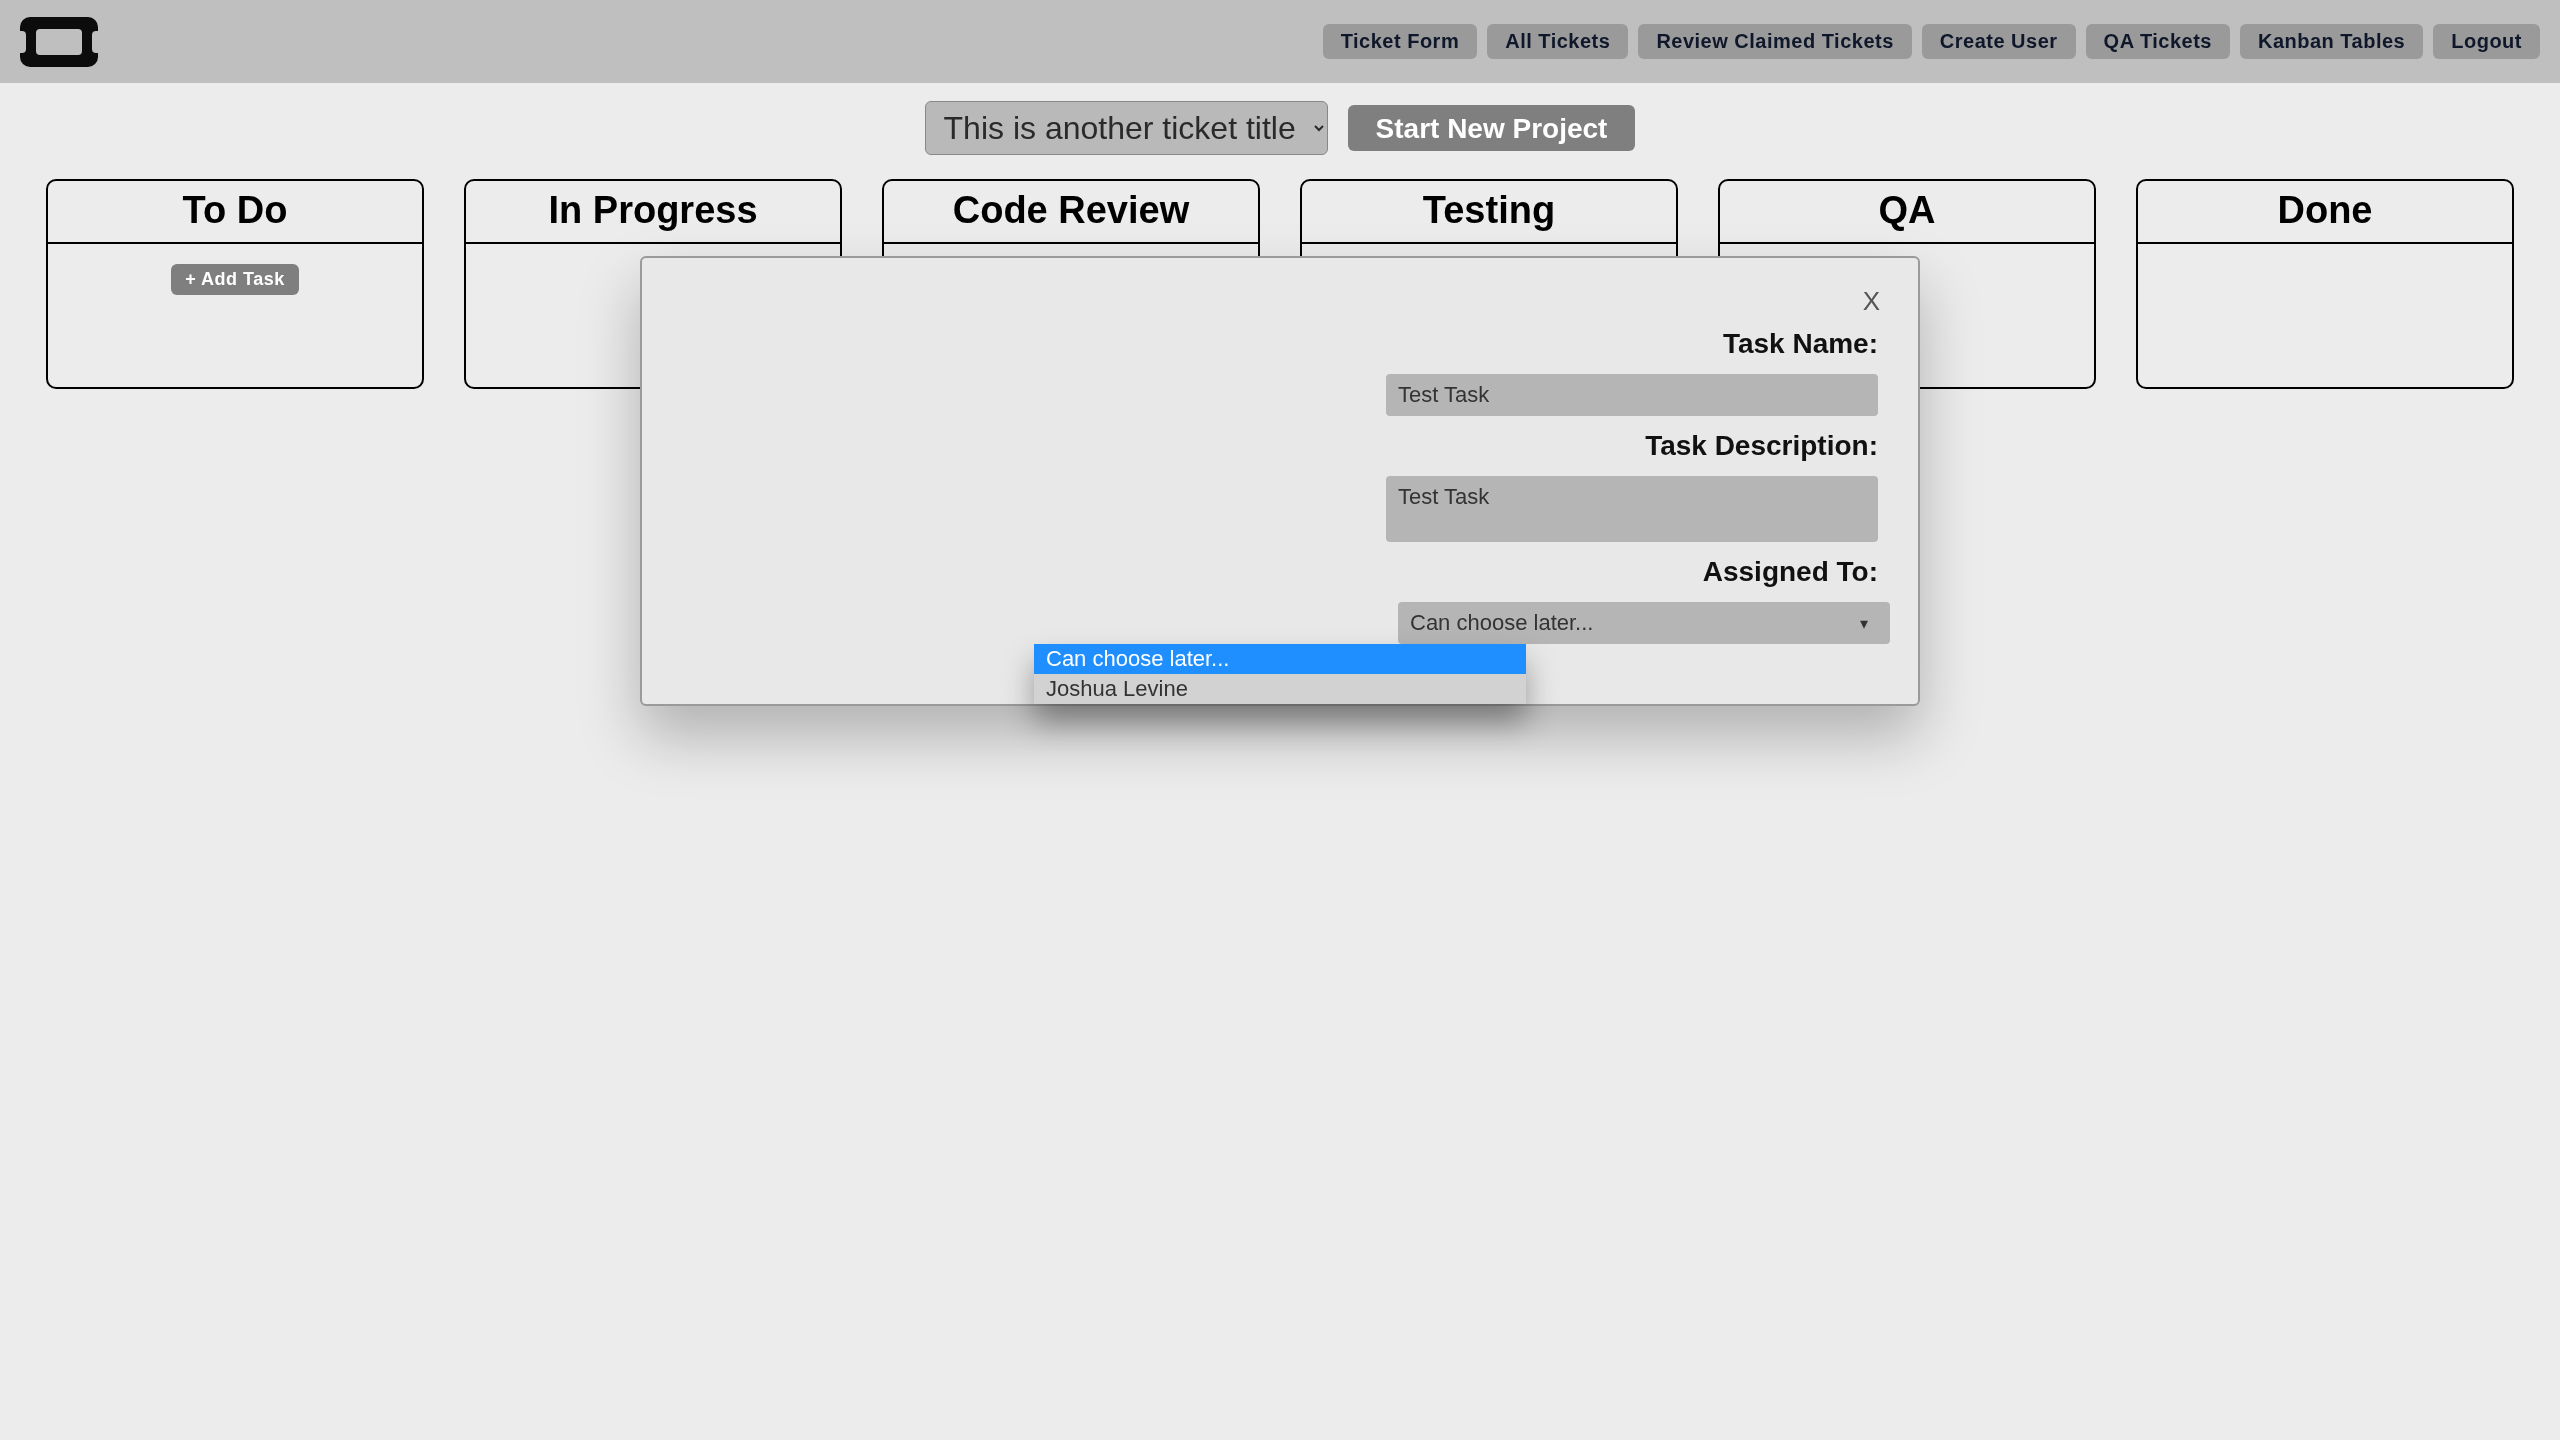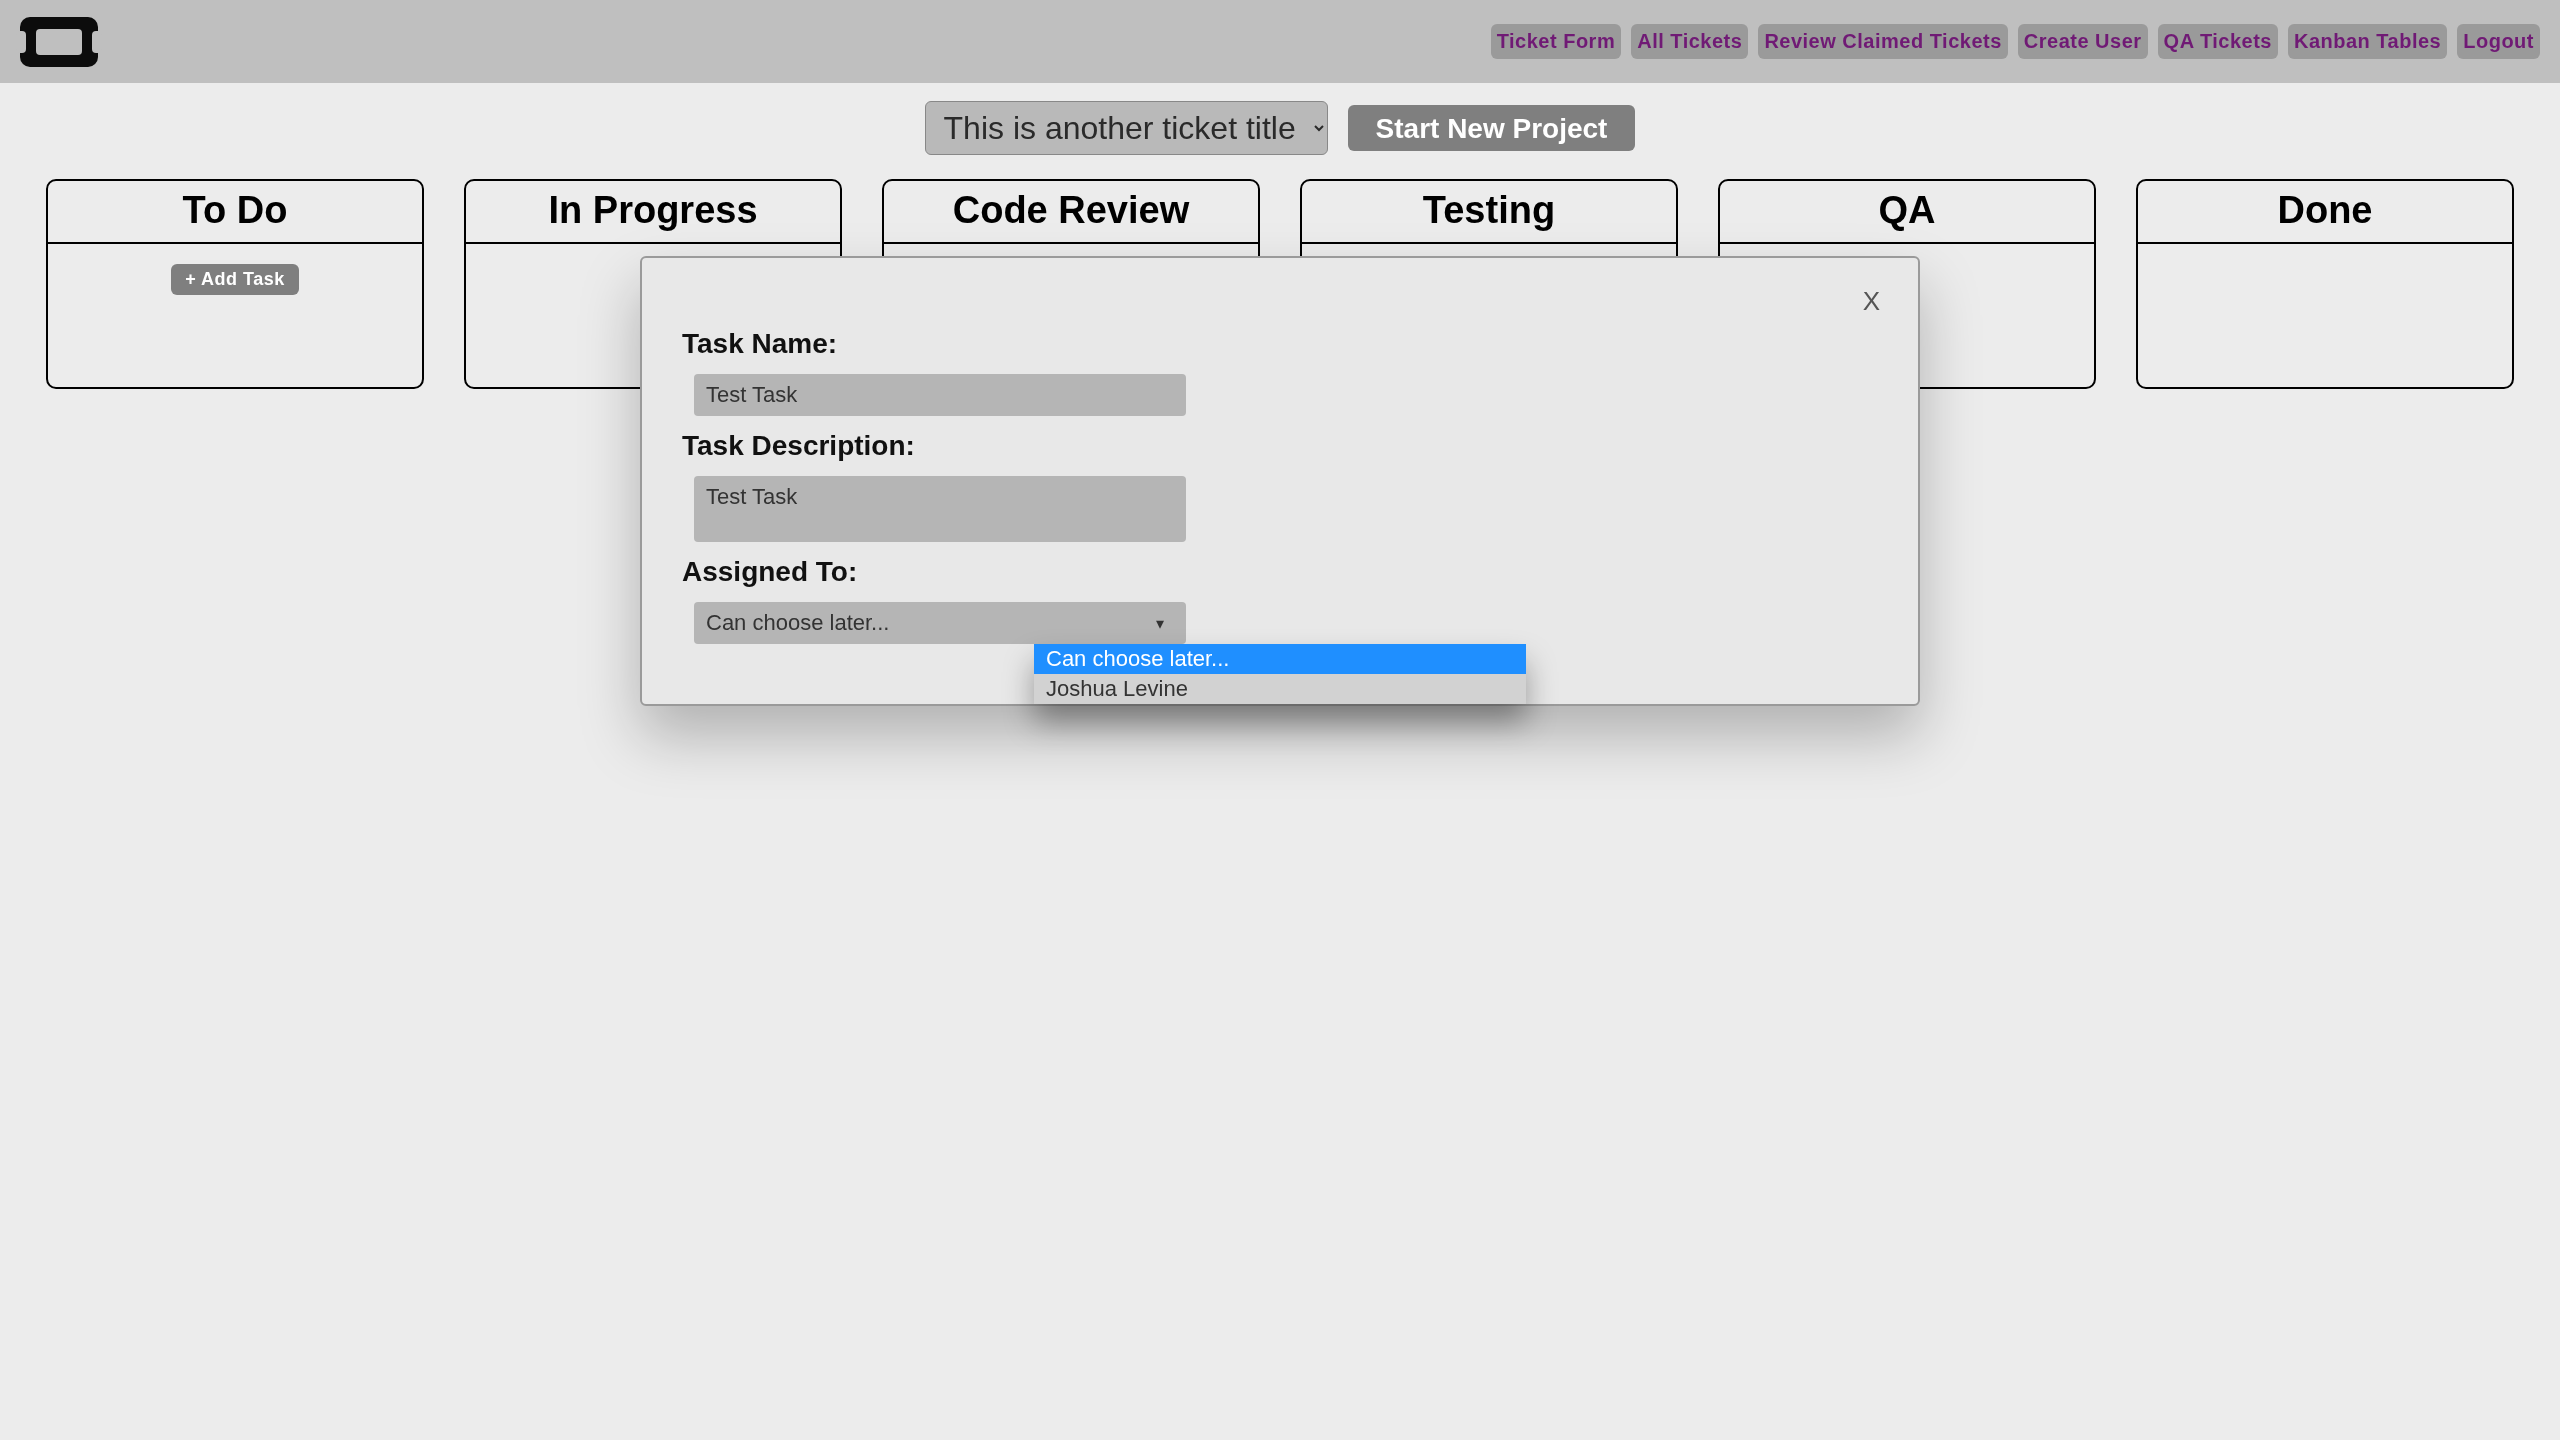--- a/index.html
+++ b/index.html
@@ -40,25 +40,25 @@
     position: absolute; top: 12px; left: 16px; right: 16px; bottom: 12px;
     background: #bfbfbf;
     border-radius: 4px;
   }
   .nav {
     display: flex;
     gap: 10px;
   }
   .nav-btn {
     background: #9a9a9a;
-    color: #701a75;
+    color: #0f172a;
     font-size: 20px;
     font-weight: 700;
     letter-spacing: 0.5px;
-    padding: 6px 6px;
+    padding: 6px 18px;
     border: none;
     border-radius: 6px;
     cursor: pointer;
   }
 
   
   .toolbar {
     display: flex;
     justify-content: center;
     align-items: center;
@@ -142,21 +142,21 @@
     right: 38px;
     background: none;
     border: none;
     font-size: 26px;
     color: #555;
     cursor: pointer;
   }
   .form {
     display: flex;
     flex-direction: column;
-    align-items: flex-start;
+    align-items: flex-end;
     gap: 14px;
     margin-top: 40px;
   }
   .form-label {
     font-size: 28px;
     font-weight: 700;
     color: #111;
   }
   .text-input, .textarea-input, .select-input {
     width: 492px;

